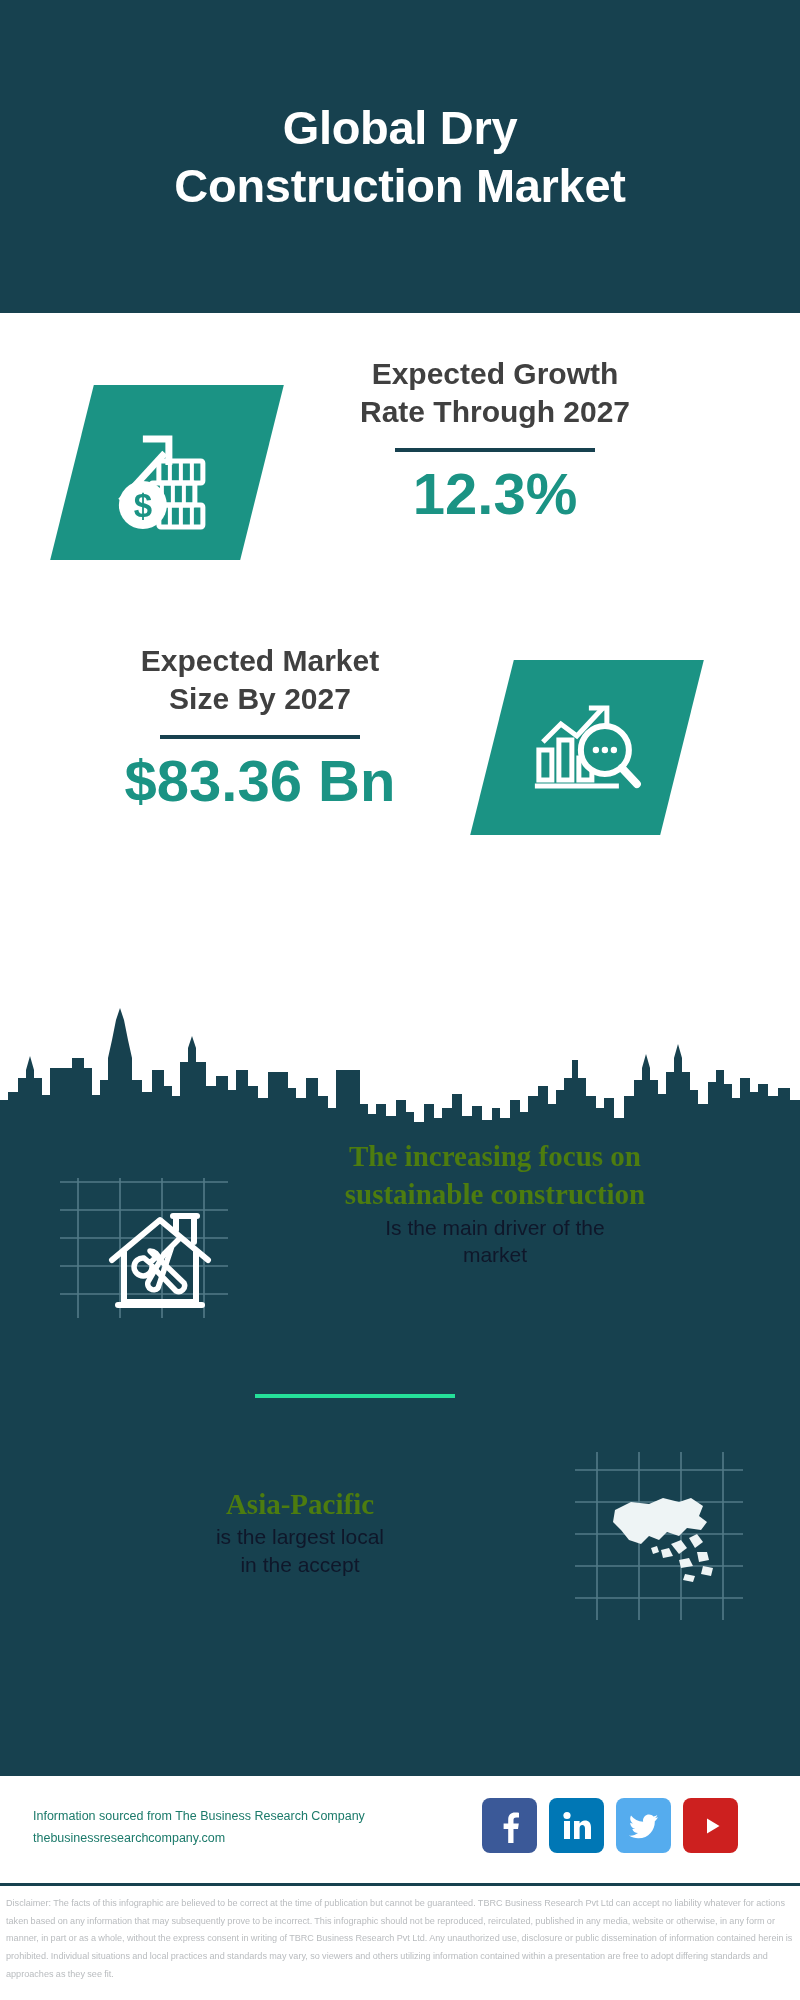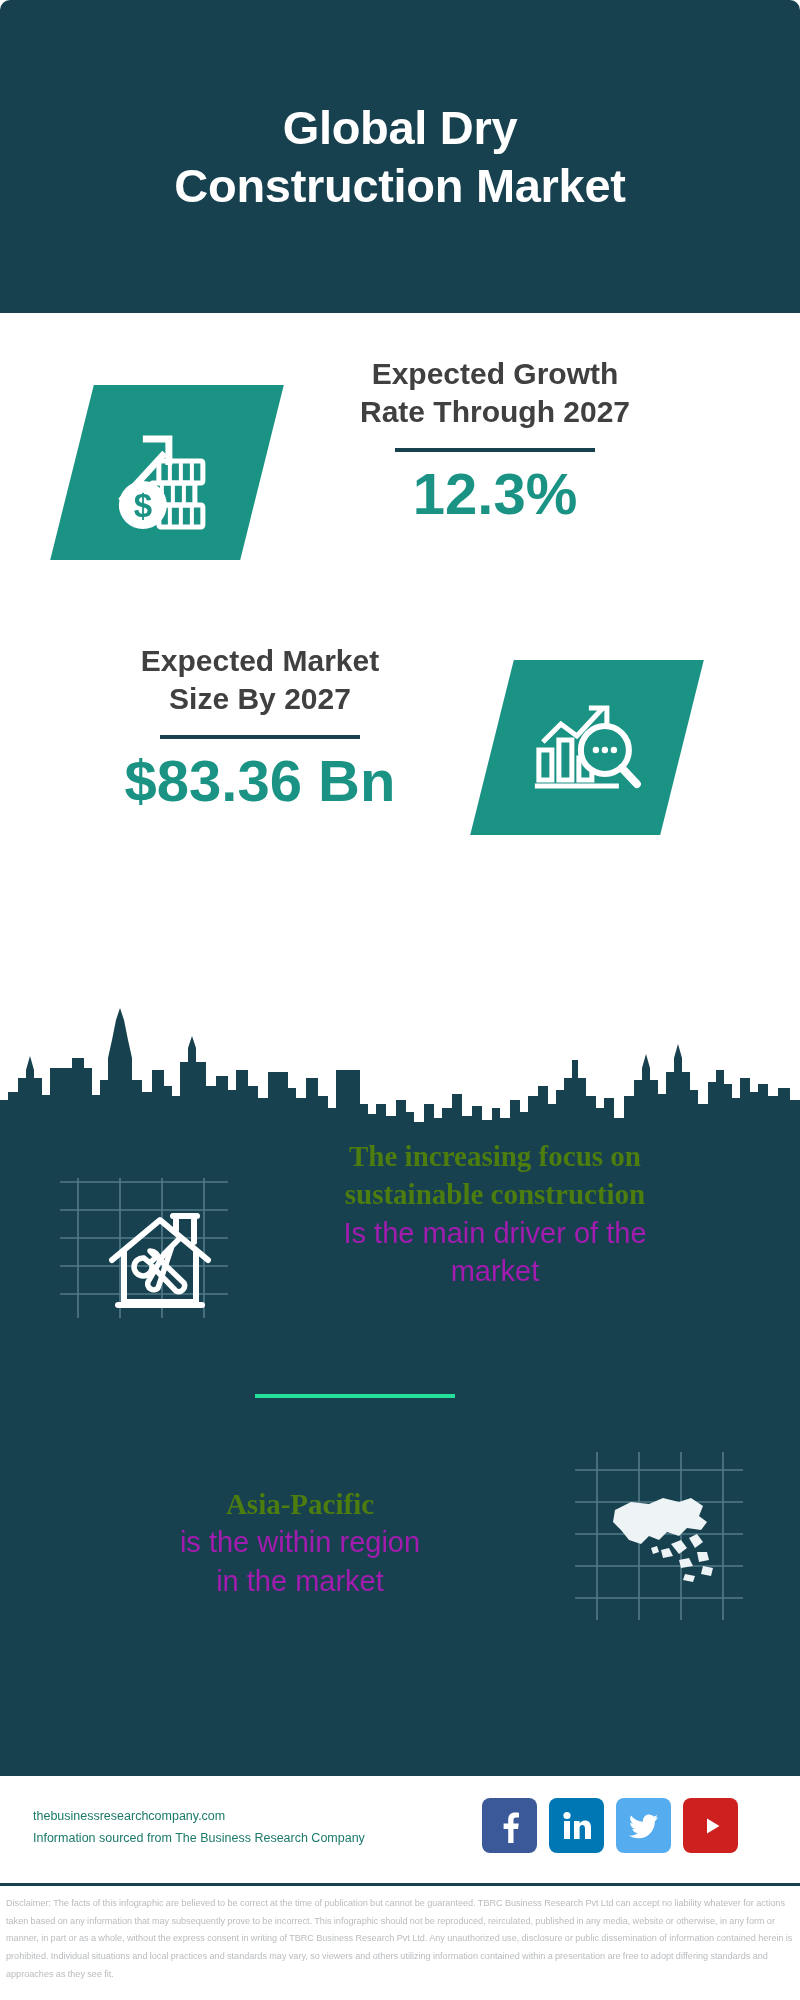--- a/index.html
+++ b/index.html
@@ -7,21 +7,20 @@
     width: 800px;
     background: #ffffff;
     font-family: "Liberation Sans", sans-serif;
   }
   .page {
     position: relative;
     width: 800px;
     height: 2000px;
     background: #ffffff;
     overflow: hidden;
-    border-radius: 10px;
   }
 
   
   .header {
     position: absolute;
     left: 0; top: 0;
     width: 800px; height: 313px;
     background: #17414f;
     display: flex;
     align-items: center;
@@ -121,22 +120,22 @@
   }
   .hl {
     color: #4d7c0f;
     font-size: 29px;
     font-weight: 700;
     line-height: 1.32;
     display: block;
     font-family: Liberation Serif, serif;
   }
   .plain {
-    color: #a21caf;
-    font-size: 29px;
+    color: #0f172a;
+    font-size: 21px;
     font-weight: 400;
     line-height: 1.32;
     display: block;
   }
 
   .mid-rule {
     position: absolute;
     left: 255px; top: 1394px;
     width: 200px; height: 4px;
     background: #25e09a;
@@ -318,22 +317,22 @@
     <span class="hl">The increasing focus on</span>
     <span class="hl">sustainable construction</span>
     <span class="plain">Is the main driver of the</span>
     <span class="plain">market</span>
   </div>
 
   <div class="mid-rule"></div>
 
   <div class="reg">
     <span class="hl">Asia-Pacific</span>
-    <span class="plain">is the within region</span>
-    <span class="plain">in the market</span>
+    <span class="plain">is the largest local</span>
+    <span class="plain">in the accept</span>
   </div>
 
   <div class="icon-grid-box icon-map">
     <svg width="168" height="168" viewBox="0 0 168 168">
       <g stroke="#5d8492" stroke-width="1.6" opacity="0.85">
         <line x1="22" y1="0" x2="22" y2="168"></line>
         <line x1="64" y1="0" x2="64" y2="168"></line>
         <line x1="106" y1="0" x2="106" y2="168"></line>
         <line x1="148" y1="0" x2="148" y2="168"></line>
         <line x1="0" y1="18" x2="168" y2="18"></line>
@@ -352,22 +351,22 @@
         <path d="M76,96 L82,94 L84,100 L78,102 Z"></path>
         <path d="M128,114 L138,116 L136,124 L126,122 Z"></path>
         <path d="M110,122 L120,124 L118,130 L108,128 Z"></path>
       </g>
     </svg>
   </div>
 
   <div class="foot-sep"></div>
   <div class="footer">
     <div class="foot-text">
+      <div>Information sourced from The Business Research Company</div>
       <div>thebusinessresearchcompany.com</div>
-      <div>Information sourced from The Business Research Company</div>
     </div>
     <div class="socials">
       <div class="sico" style="background:#3b5998;">
         <svg width="34" height="34" viewBox="0 0 34 34">
           <path fill="#ffffff" d="M20.5 34 L20.5 20 L25 20 L25.8 14.5 L20.5 14.5 L20.5 11.2 C20.5 9.6 21 8.6 23.3 8.6 L26 8.6 L26 3.7 C25.5 3.6 23.9 3.4 22 3.4 C18 3.4 15.2 5.9 15.2 10.5 L15.2 14.5 L10.6 14.5 L10.6 20 L15.2 20 L15.2 34 Z"></path>
         </svg>
       </div>
       <div class="sico" style="background:#0077b5;">
         <svg width="34" height="34" viewBox="0 0 34 34">
           <rect x="4" y="12" width="6" height="18" fill="#ffffff"></rect>

